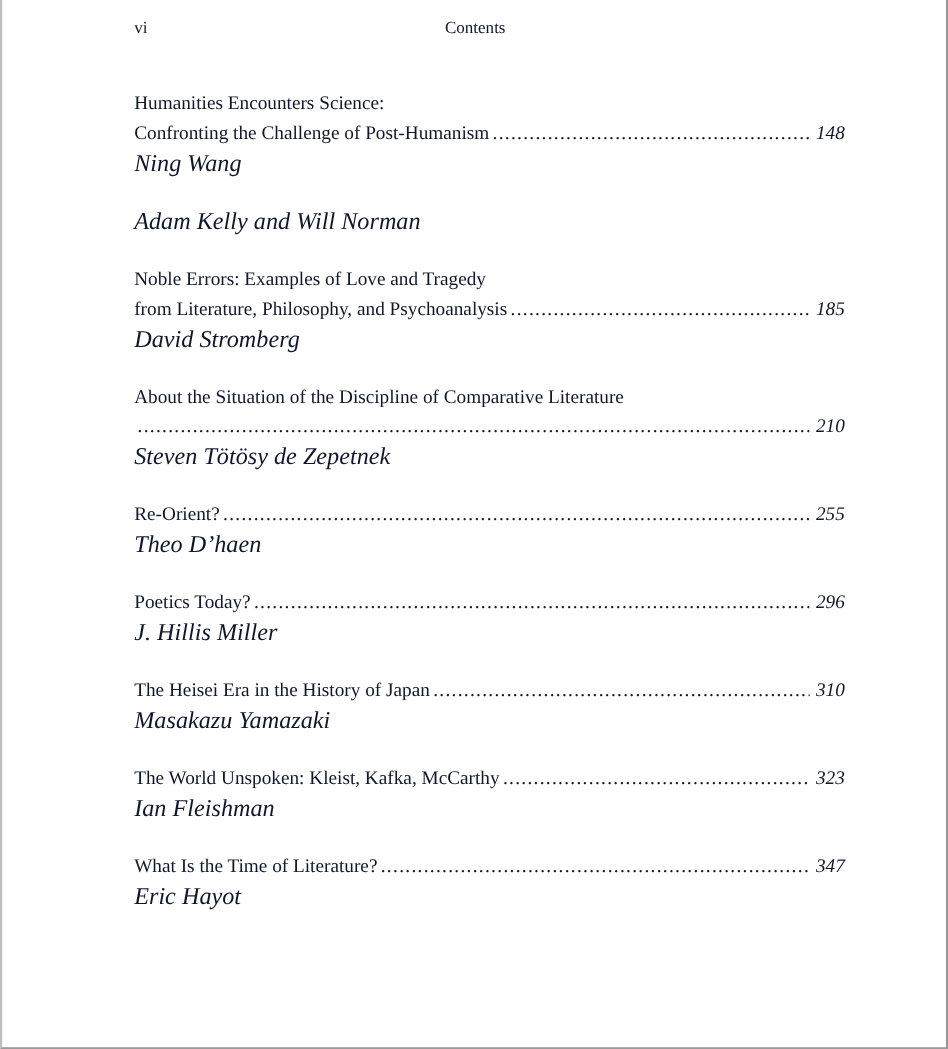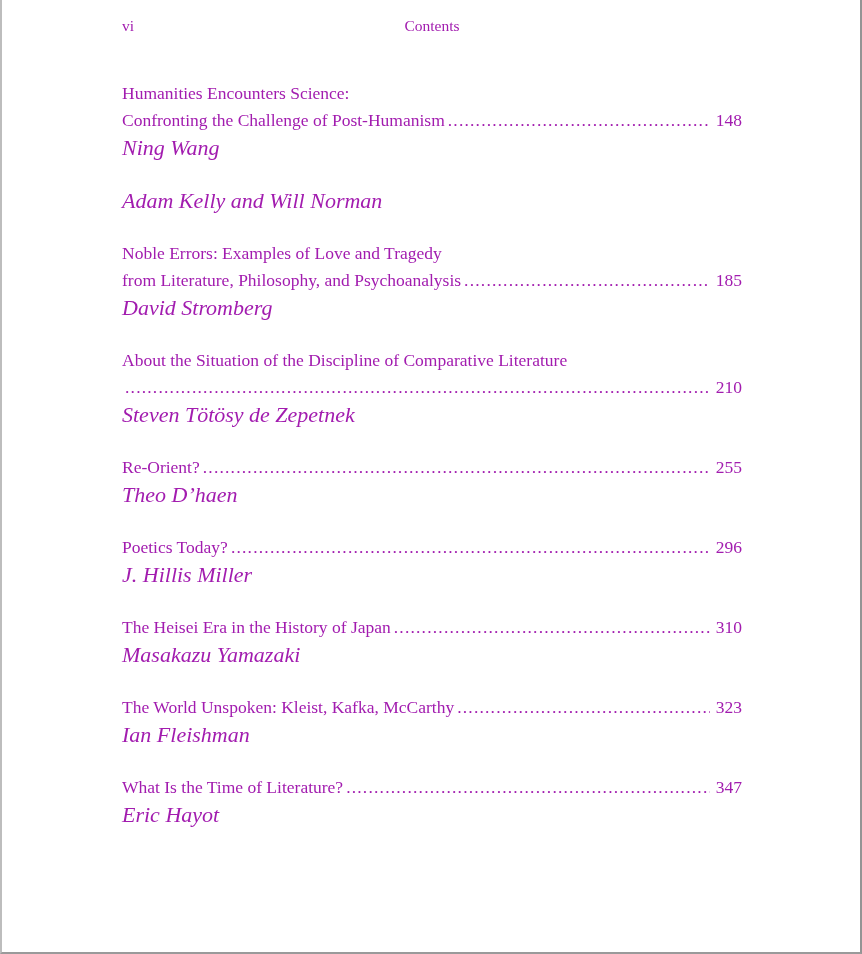--- a/index.html
+++ b/index.html
@@ -10,37 +10,37 @@
   .page {
     position: relative;
     width: 862px;
     height: 954px;
     box-sizing: border-box;
     background: #ffffff;
     border-left: 2px solid #bdbdbd;
     border-right: 2px solid #949494;
     border-bottom: 2px solid #9a9a9a;
     font-family: "Liberation Serif", "DejaVu Serif", serif;
-    color: #a21caf;
+    color: #0f172a;
     overflow: hidden;
   }
   .running-head {
     position: relative;
     margin: 16px 118px 0 120px;
     text-align: center;
     font-size: 15.5px;
     line-height: 20px;
   }
   .folio {
     position: absolute;
     left: 0;
     top: 0;
   }
   .toc {
-    margin: 44px 118px 0 120px;
+    margin: 44px 92px 0 120px;
   }
   .entry {
     margin-bottom: 26px;
   }
   .toc-line {
     font-size: 17.5px;
     line-height: 27px;
   }
   .with-leader {
     display: flex;
@@ -59,20 +59,21 @@
     min-width: 0;
   }
   .dots::after {
     content: "..........................................................................................................................................................................................";
     letter-spacing: 1.2px;
   }
   .pagenum {
     flex: 0 0 auto;
     margin-left: 6px;
     text-align: right;
+    font-style: italic;
   }
   .author {
     font-size: 22px;
     line-height: 27px;
     font-style: italic;
   }
 </style>
 </head>
 <body>
 

